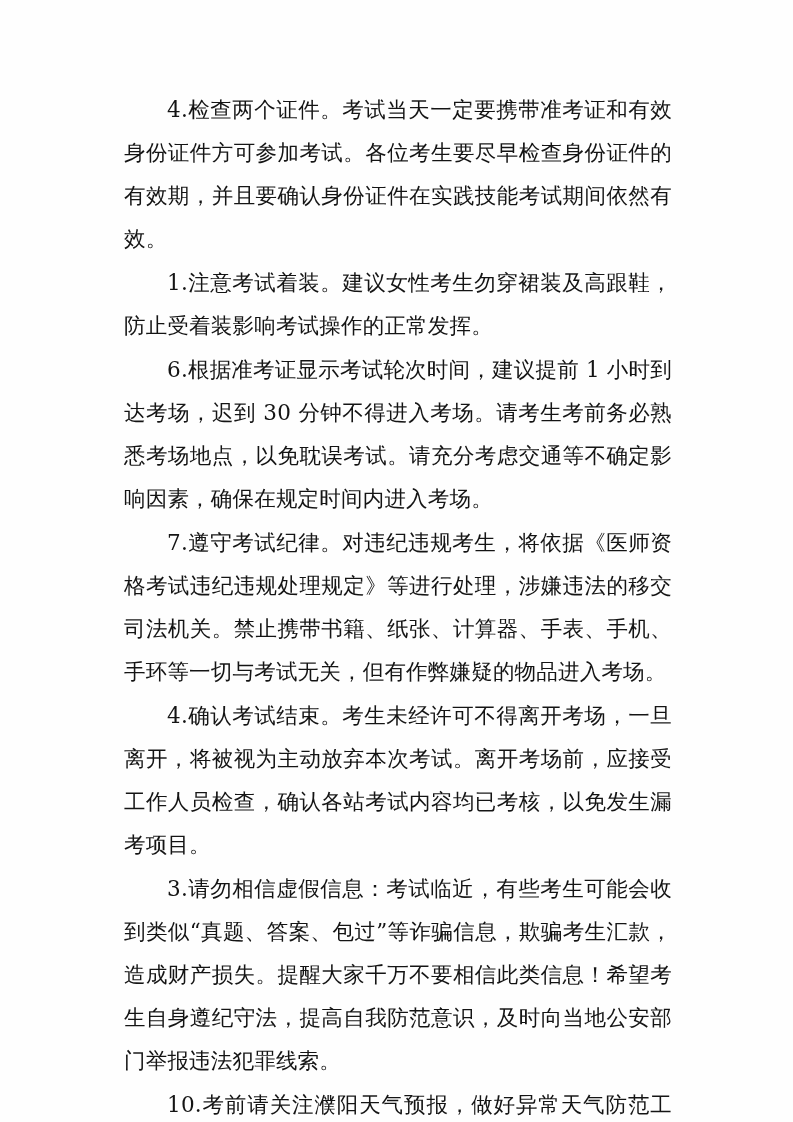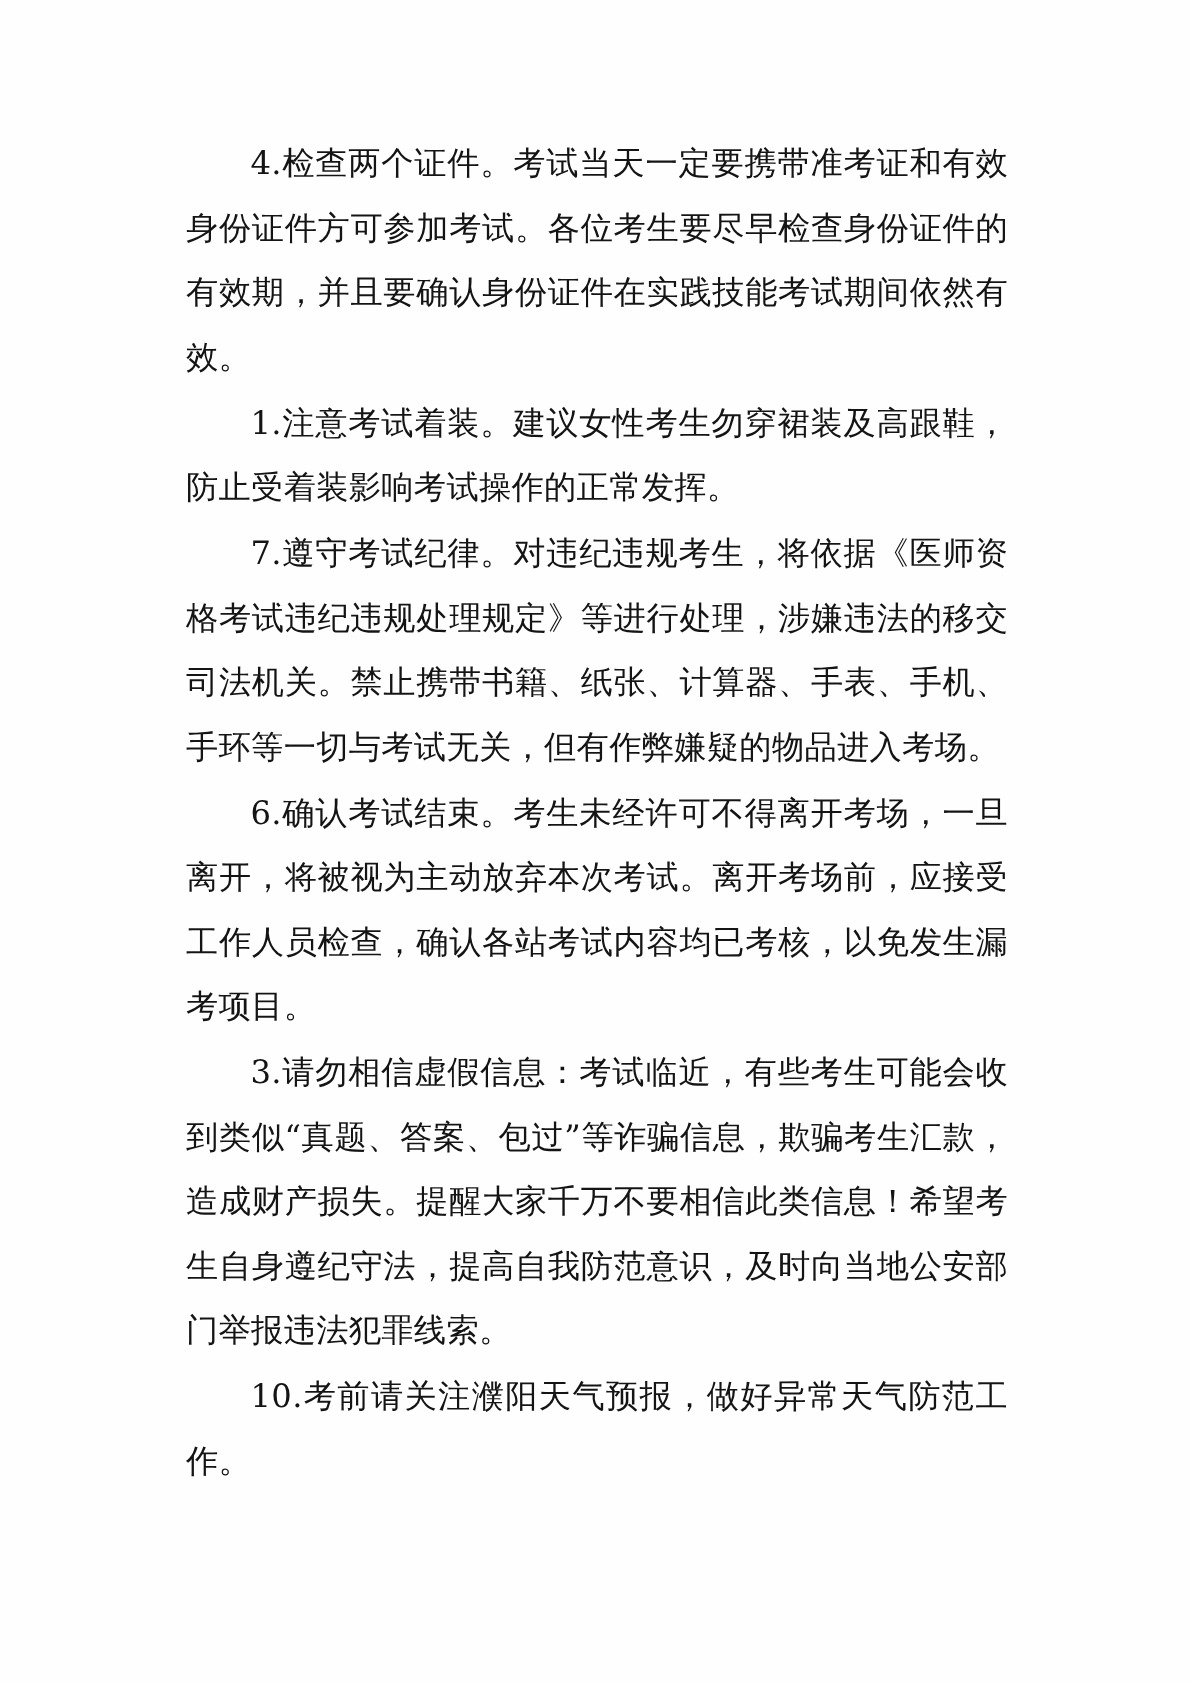--- a/index.html
+++ b/index.html
@@ -41,19 +41,20 @@
     color: #141414;
   }
 </style>
 </head>
 <body>
 
 <div class="page">
   <div class="content">
     <p class="para">4.检查两个证件。考试当天一定要携带准考证和有效身份证件方可参加考试。各位考生要尽早检查身份证件的有效期，并且要确认身份证件在实践技能考试期间依然有效。</p>
     <p class="para">1.注意考试着装。建议女性考生勿穿裙装及高跟鞋，防止受着装影响考试操作的正常发挥。</p>
+    <p class="para">6.根据准考证显示考试轮次时间，建议提前 1 小时到达考场，迟到 30 分钟不得进入考场。请考生考前务必熟悉考场地点，以免耽误考试。请充分考虑交通等不确定影响因素，确保在规定时间内进入考场。</p>
     <p class="para">7.遵守考试纪律。对违纪违规考生，将依据《医师资格考试违纪违规处理规定》等进行处理，涉嫌违法的移交司法机关。禁止携带书籍、纸张、计算器、手表、手机、手环等一切与考试无关，但有作弊嫌疑的物品进入考场。</p>
-    <p class="para">6.确认考试结束。考生未经许可不得离开考场，一旦离开，将被视为主动放弃本次考试。离开考场前，应接受工作人员检查，确认各站考试内容均已考核，以免发生漏考项目。</p>
+    <p class="para">4.确认考试结束。考生未经许可不得离开考场，一旦离开，将被视为主动放弃本次考试。离开考场前，应接受工作人员检查，确认各站考试内容均已考核，以免发生漏考项目。</p>
     <p class="para">3.请勿相信虚假信息：考试临近，有些考生可能会收到类似“真题、答案、包过”等诈骗信息，欺骗考生汇款，造成财产损失。提醒大家千万不要相信此类信息！希望考生自身遵纪守法，提高自我防范意识，及时向当地公安部门举报违法犯罪线索。</p>
     <p class="para">10.考前请关注濮阳天气预报，做好异常天气防范工作。</p>
 
   </div>
 </div>
 
 </body></html>

